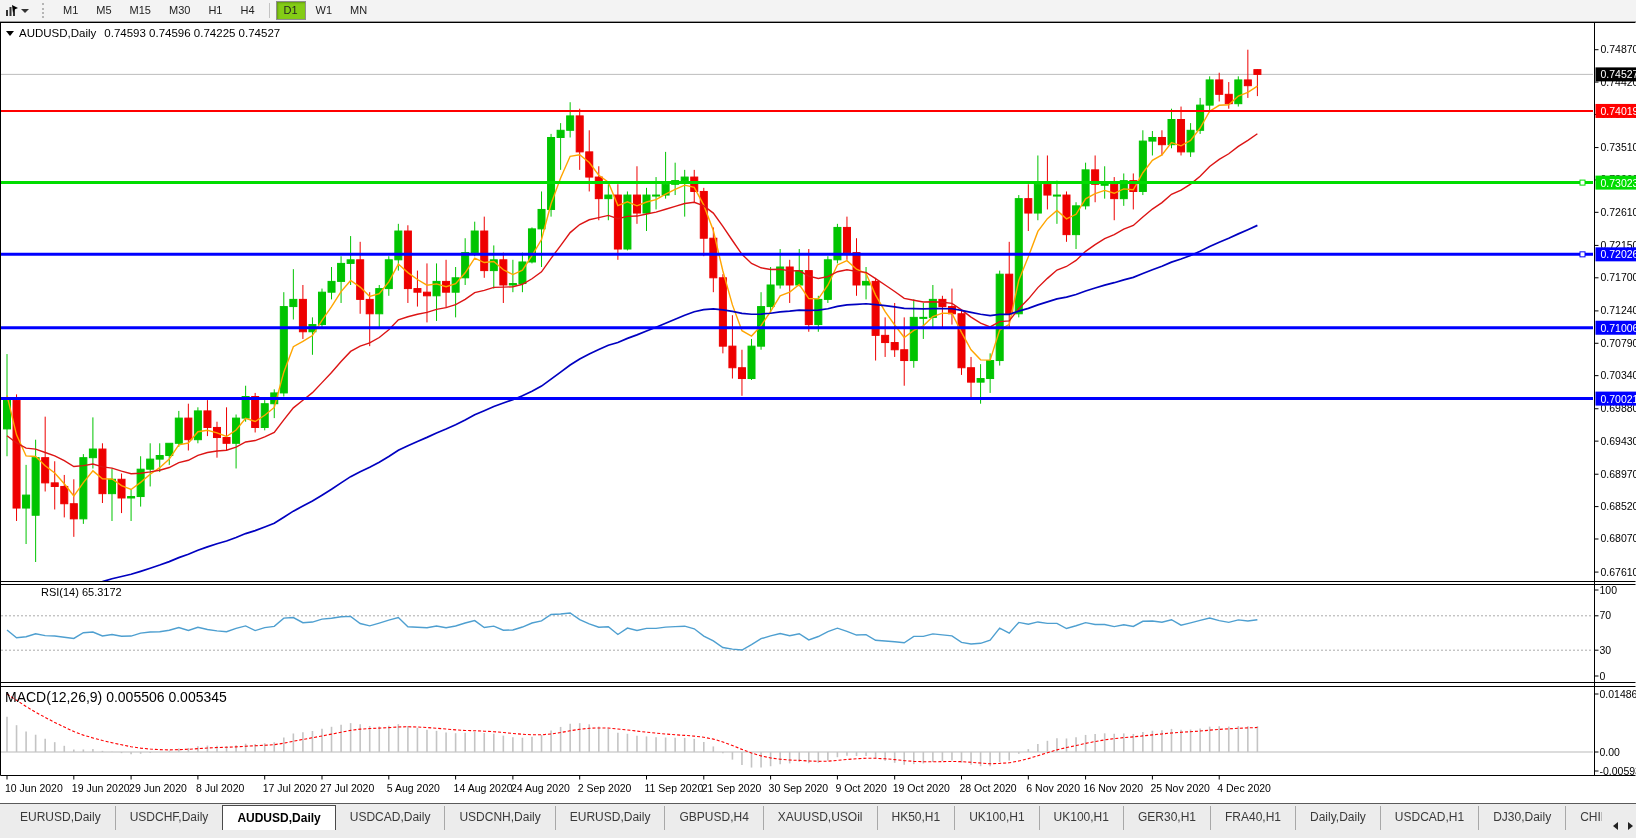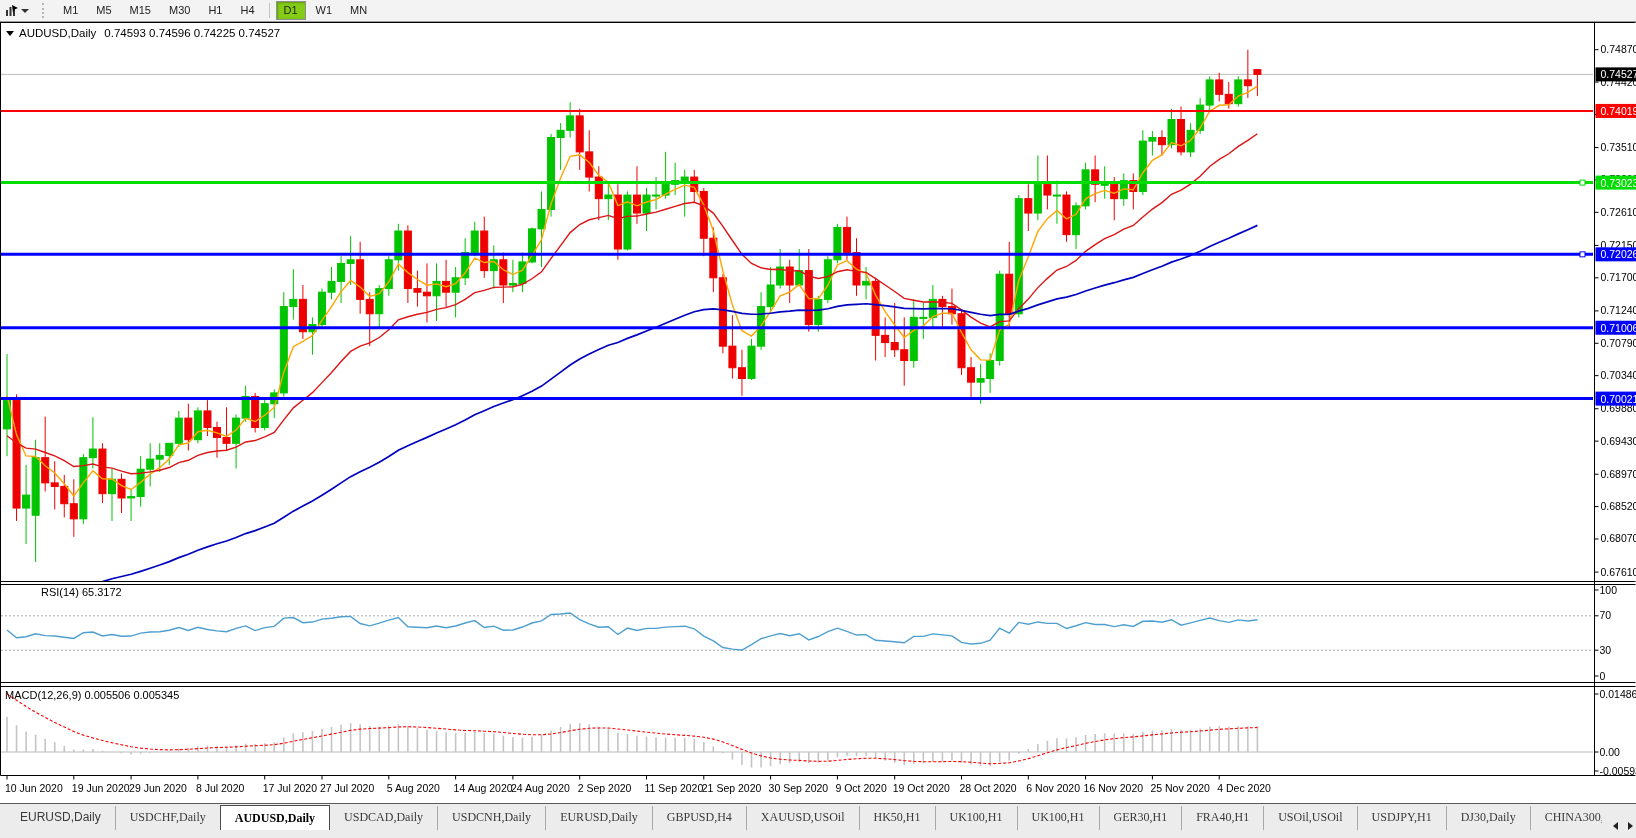--- a/index.html
+++ b/index.html
@@ -21,29 +21,29 @@
 
   
   #chart-wrap{position:absolute;top:22px;left:0;width:1636px;height:782px;background:#fff;}
   #chart-svg{position:absolute;top:0;left:0;}
 
   #chart-title{position:absolute;top:5px;left:6px;font-size:11.5px;color:#000;display:flex;align-items:center;z-index:5;}
   .title-caret{width:0;height:0;border-left:4px solid transparent;border-right:4px solid transparent;
                border-top:5px solid #000;margin-right:5px;}
   #chart-title .sym{margin-right:8px;}
   #rsi-label{position:absolute;top:564px;left:5px;font-size:11px;color:#000;z-index:5;padding-left:36px;}
-  #macd-label{position:absolute;top:667px;left:5px;font-size:11px;color:#000;z-index:5;}
+  #macd-label{position:absolute;top:667px;left:5px;font-size:14px;color:#000;z-index:5;}
 
   
   #tabbar{position:absolute;left:0;bottom:0;width:1636px;height:34px;background:#ececec;
           border-top:1px solid #5a5a5a;}
   #tabs{list-style:none;margin:0;padding:2px 0 0 6px;display:flex;height:24px;overflow:hidden;width:1596px;}
   .tab{font-size:12px;color:#3a3a3a;padding:4px 14px 3px 14px;white-space:nowrap;cursor:default;
        position:relative;line-height:14px;}
-  .tab + .tab{border-left:1px solid #a8a8a8;font-family:Liberation Serif, serif;}
+  .tab + .tab{border-left:1px solid #a8a8a8;}
   .tab.active{background:#fff;border:1px solid #4a4a4a;border-bottom:none;font-weight:bold;color:#000;
               margin-top:-1px;padding-top:5px;z-index:2;}
   .tab.active + .tab{border-left:none;}
   #tab-scroll{position:absolute;right:3px;bottom:8px;display:flex;gap:10px;align-items:center;z-index:3;background:#ececec;padding-left:6px;}
   .arr{width:0;height:0;cursor:default;}
   .arr-left{border-top:4px solid transparent;border-bottom:4px solid transparent;border-right:5px solid #222;}
   .arr-right{border-top:4px solid transparent;border-bottom:4px solid transparent;border-left:5px solid #222;}
 </style>
 </head>
 <body>
@@ -651,22 +651,22 @@
       <li class="tab">USDCAD,Daily</li>
       <li class="tab">USDCNH,Daily</li>
       <li class="tab">EURUSD,Daily</li>
       <li class="tab">GBPUSD,H4</li>
       <li class="tab">XAUUSD,USOil</li>
       <li class="tab">HK50,H1</li>
       <li class="tab">UK100,H1</li>
       <li class="tab">UK100,H1</li>
       <li class="tab">GER30,H1</li>
       <li class="tab">FRA40,H1</li>
-      <li class="tab">USOil,USOil</li>
-      <li class="tab">USDJPY,H1</li>
+      <li class="tab">Daily,Daily</li>
+      <li class="tab">USDCAD,H1</li>
       <li class="tab">DJ30,Daily</li>
       <li class="tab">CHINA300,H1</li>
     </ul>
   <div id="tab-scroll">
     <span class="arr arr-left"></span>
     <span class="arr arr-right"></span>
   </div>
 </div>
 
 </body></html>

